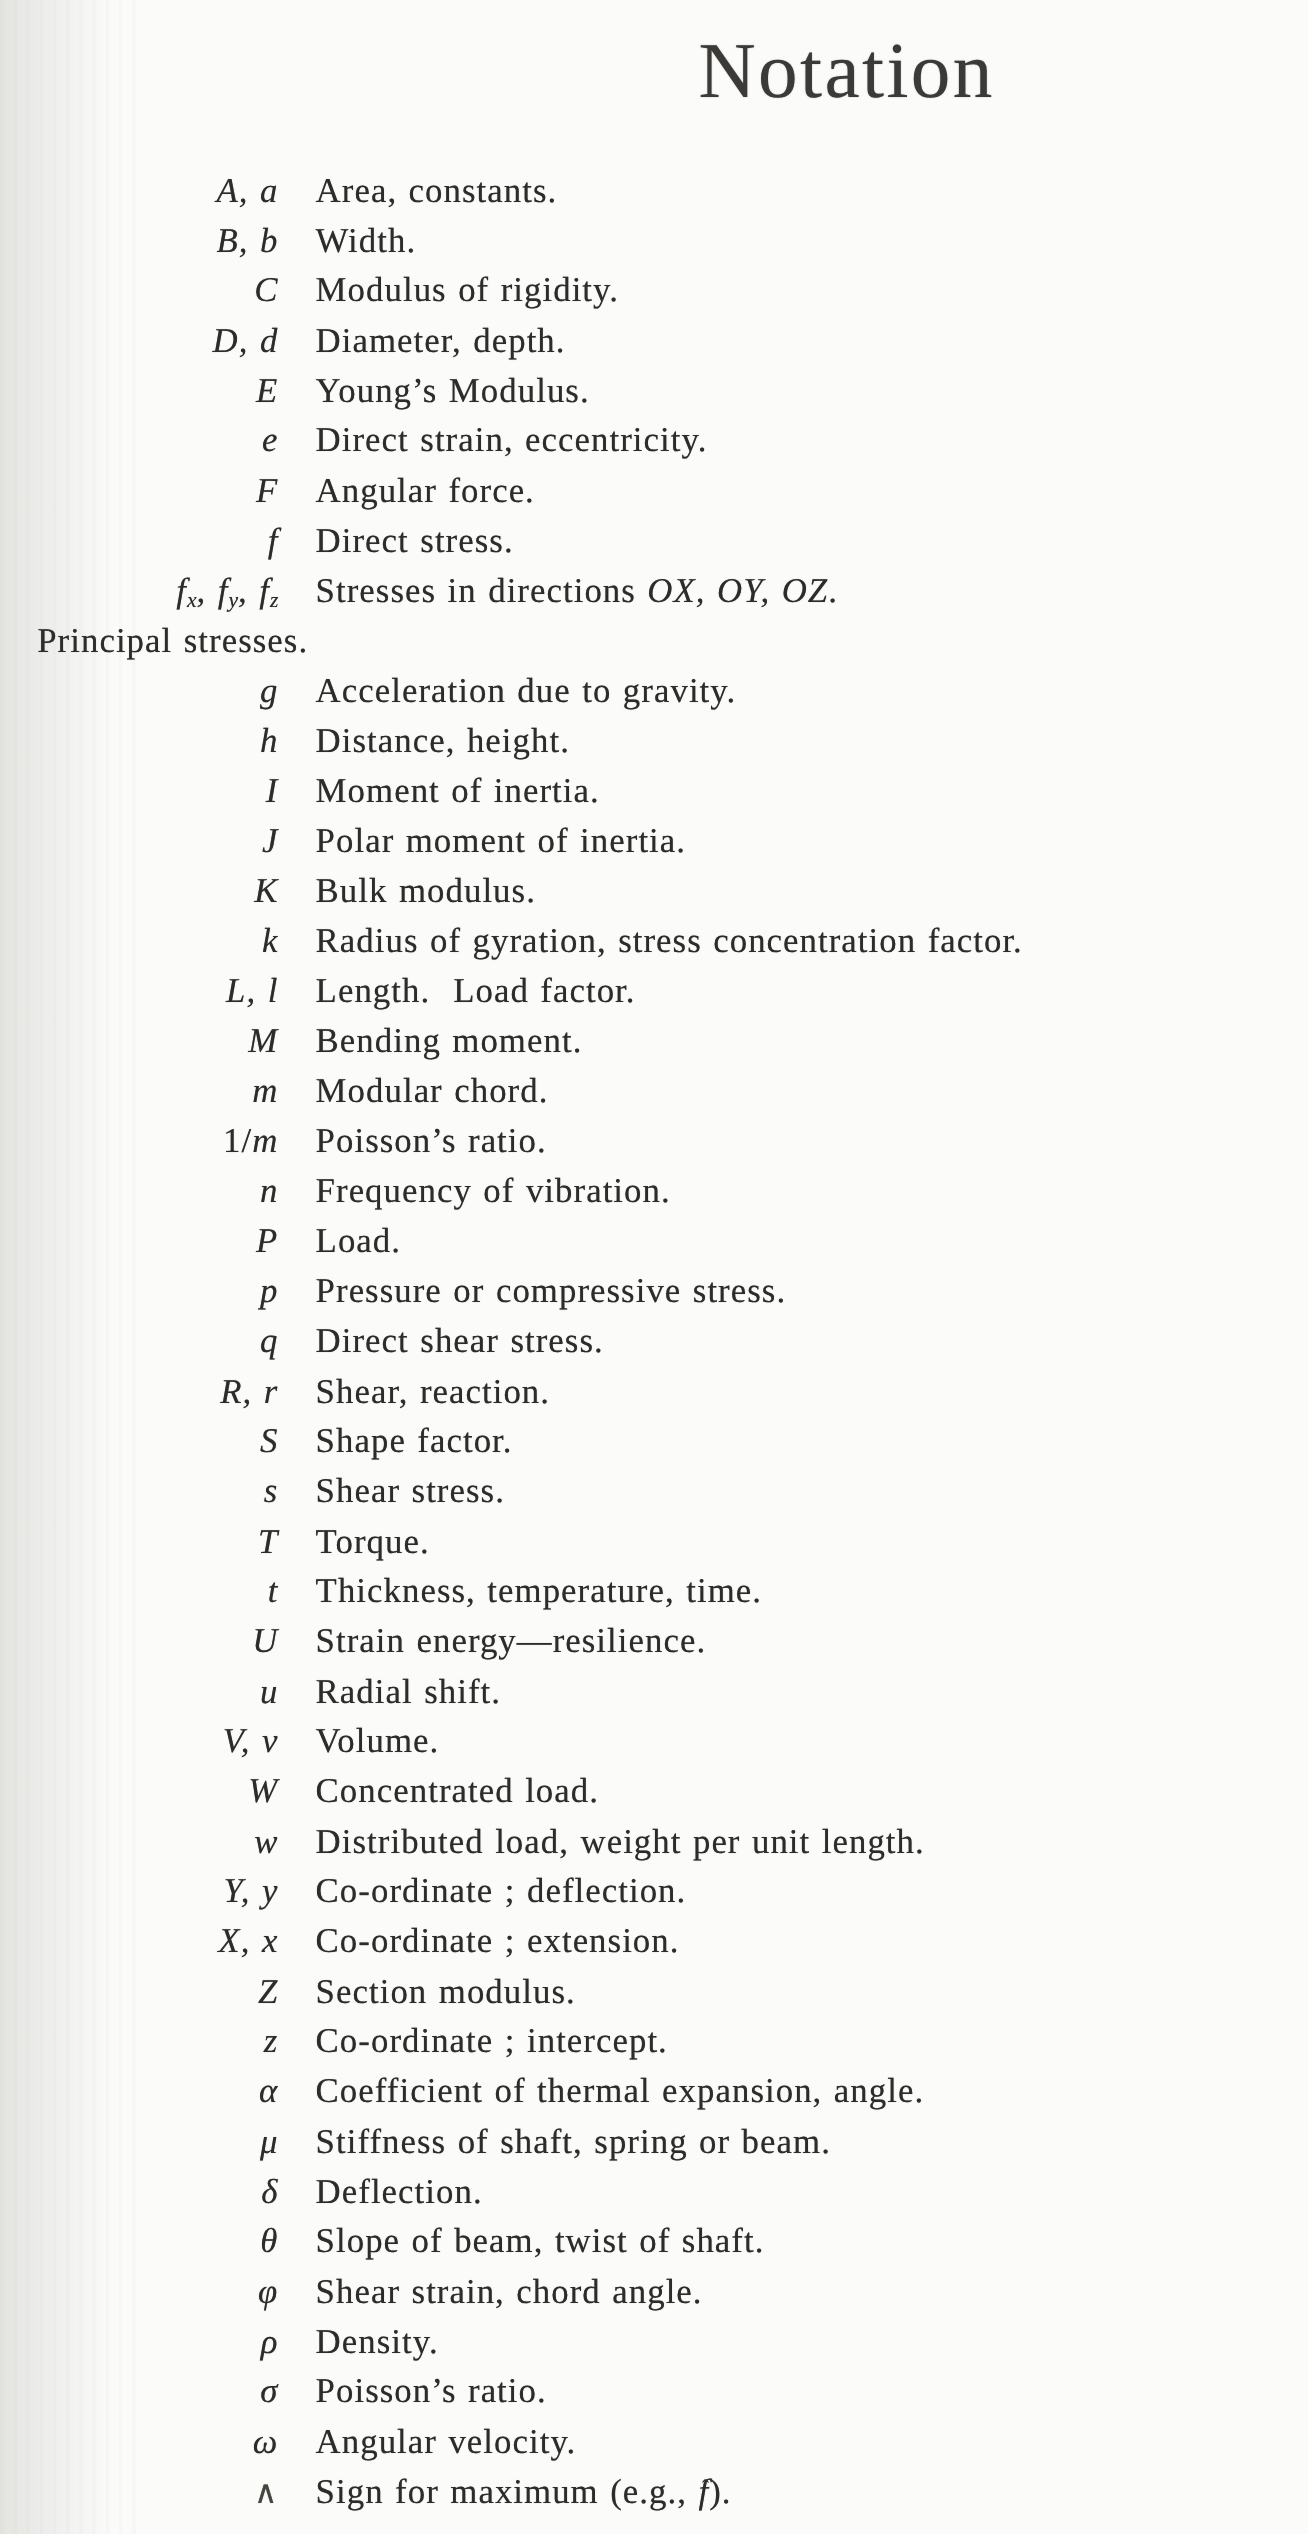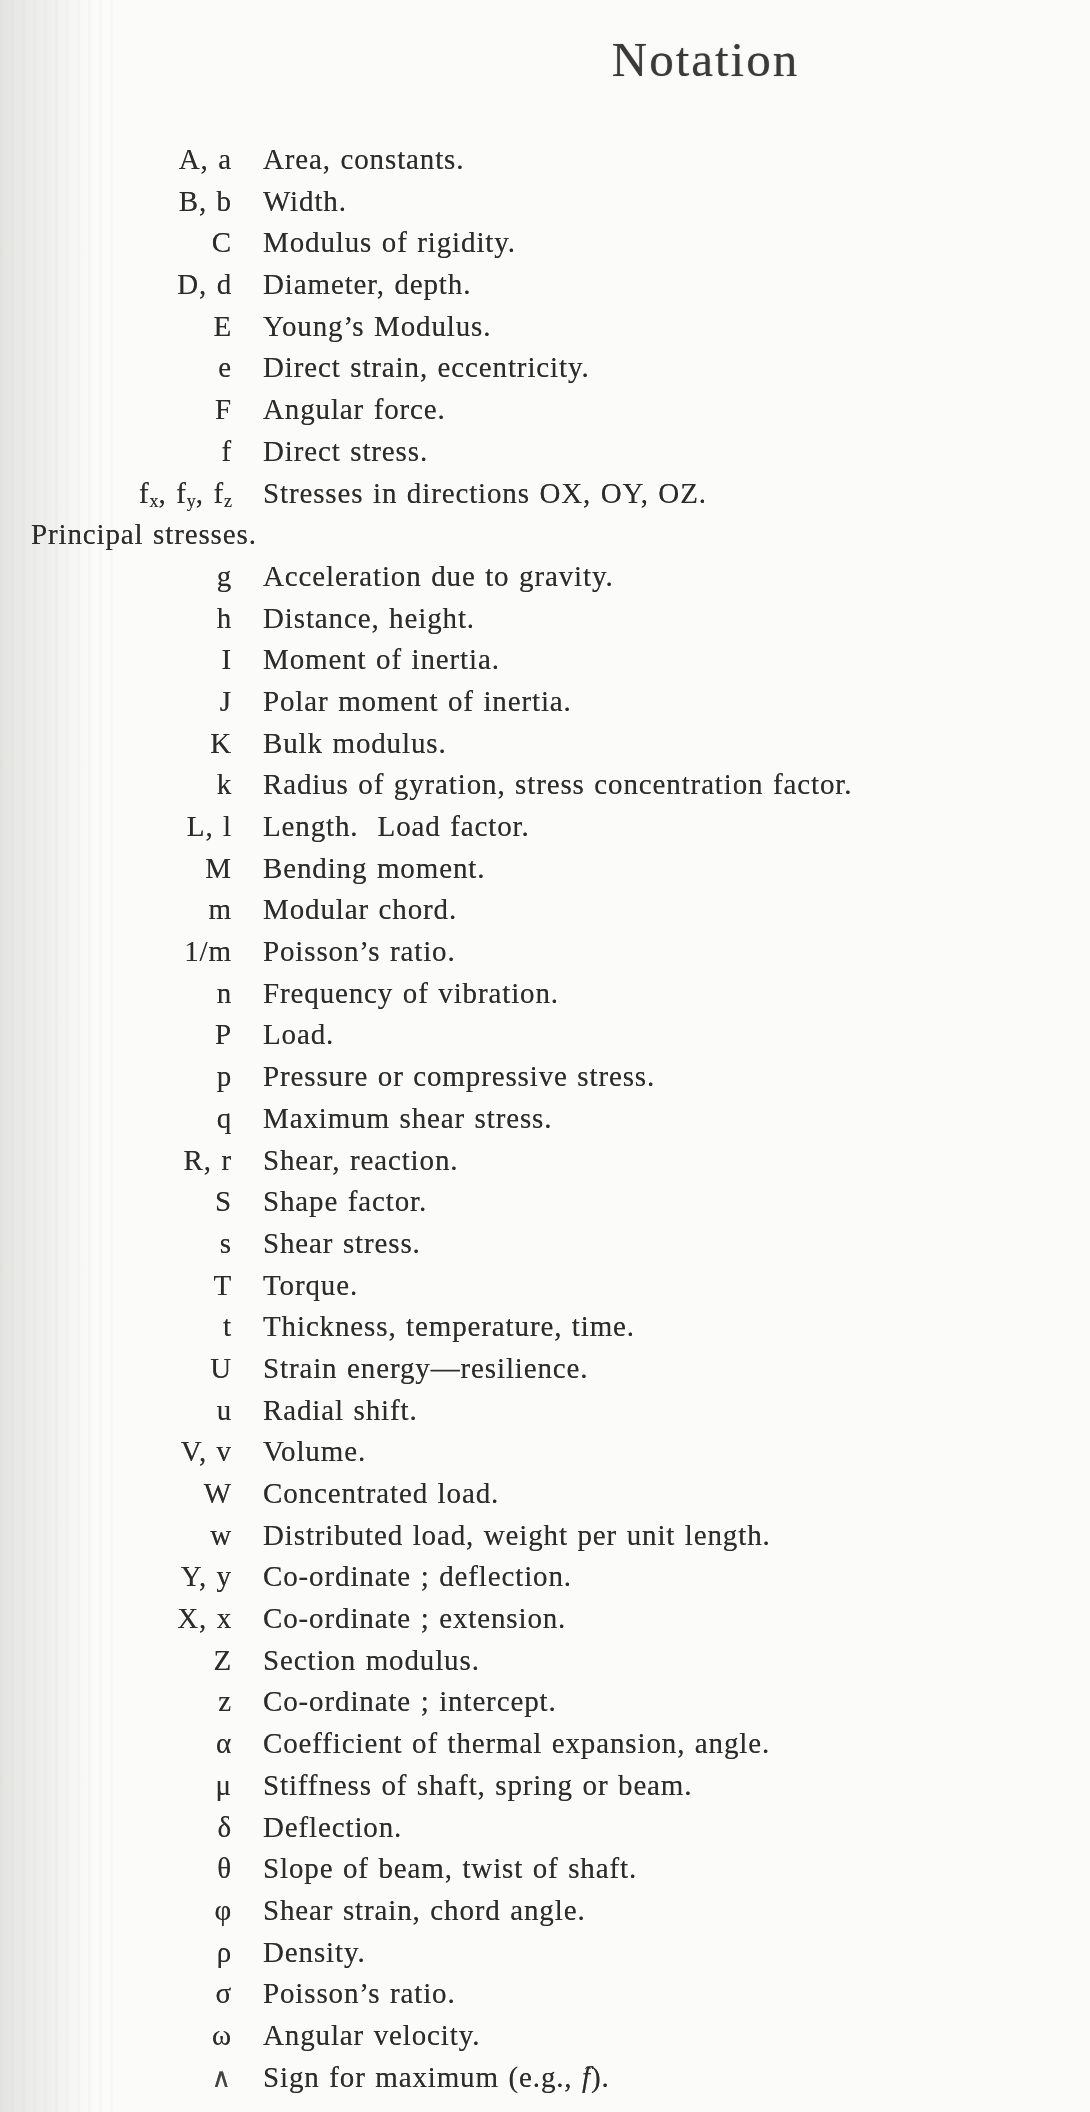--- a/index.html
+++ b/index.html
@@ -24,21 +24,21 @@
       repeating-linear-gradient(90deg, rgba(170,170,163,0.05) 0 3px, rgba(255,255,255,0) 3px 11px);
     background-size: 100% 100%, 120px 100%;
     background-repeat: no-repeat, no-repeat;
     pointer-events: none;
   }
   .title {
     position: absolute;
     top: 20px; left: 0; right: 0;
     padding-left: 295px;
     text-align: center;
-    font-size: 49px;
+    font-size: 66px;
     line-height: 80px;
     letter-spacing: 2px;
     color: #3b3a37;
     text-shadow: 0 0 1px rgba(59,58,55,0.55);
     margin-left: 26px;
   }
   .list {
     position: absolute;
     top: 139px; left: 0; right: 0;
   }
@@ -54,21 +54,21 @@
   .sym {
     width: 232px;
     flex: 0 0 232px;
     text-align: right;
     white-space: pre;
   }
   .desc {
     padding-left: 31px;
     white-space: pre;
   }
-  .it { }
+  .it { font-style: italic; }
   .up { font-style: normal; }
   sub {
     font-size: 0.62em;
     line-height: 0;
     vertical-align: -0.22em;
     letter-spacing: 0;
   }
   .wedge {
     font-family: "DejaVu Sans", sans-serif;
     font-size: 0.92em;
@@ -176,21 +176,21 @@
       <div class="row">
         <span class="sym"><span class="it">P</span></span>
         <span class="desc"><span>Load.</span></span>
       </div>
       <div class="row">
         <span class="sym"><span class="it">p</span></span>
         <span class="desc"><span>Pressure or compressive stress.</span></span>
       </div>
       <div class="row">
         <span class="sym"><span class="it">q</span></span>
-        <span class="desc"><span>Maximum shear stress.</span></span>
+        <span class="desc"><span>Direct shear stress.</span></span>
       </div>
       <div class="row">
         <span class="sym"><span class="it">R, r</span></span>
         <span class="desc"><span>Shear, reaction.</span></span>
       </div>
       <div class="row">
         <span class="sym"><span class="it">S</span></span>
         <span class="desc"><span>Shape factor.</span></span>
       </div>
       <div class="row">

